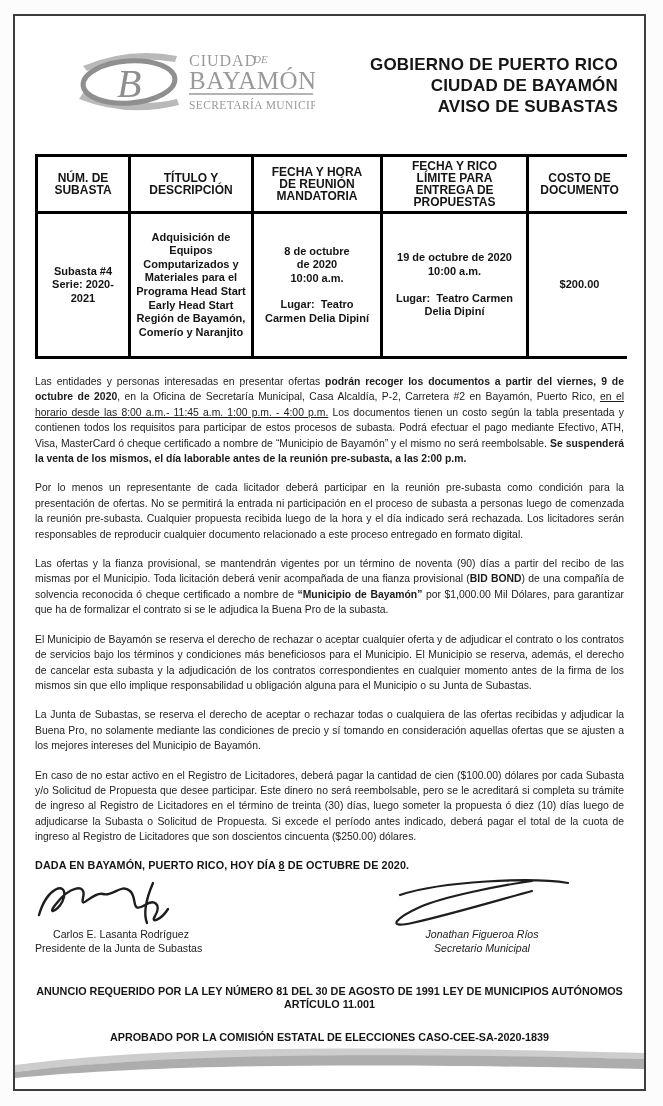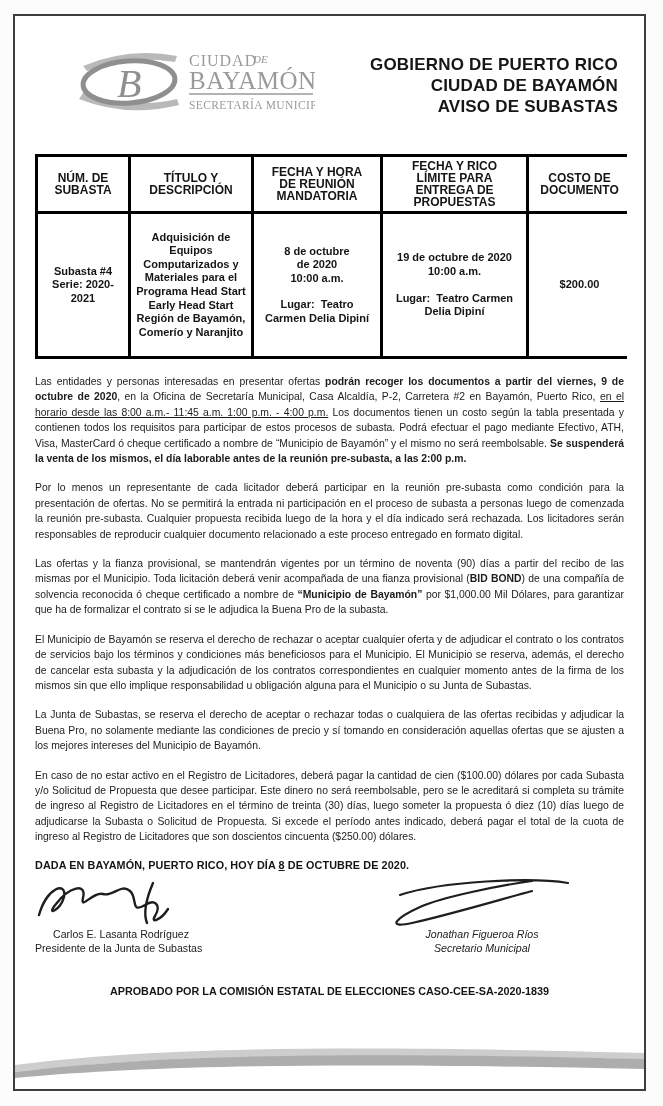--- a/index.html
+++ b/index.html
@@ -114,20 +114,21 @@
     </div>
     <div class="sig-block right">
       <svg class="sig-scribble" width="200" height="52" viewBox="0 0 200 52">
         <path d="M18,20 C60,6 150,2 186,8 M150,6 C120,10 60,22 38,32 C16,42 2,54 30,48 C70,39 120,24 150,16" fill="none" stroke="#1e1e1e" stroke-width="2.2" stroke-linecap="round"></path>
       </svg>
       <div class="sig-name">Jonathan Figueroa Ríos</div>
       <div class="sig-title">Secretario Municipal</div>
     </div>
   </div>
 
+  <div class="legal">ANUNCIO REQUERIDO POR LA LEY NÚMERO 81 DEL 30 DE AGOSTO DE 1991 LEY DE MUNICIPIOS AUTÓNOMOS ARTÍCULO 11.001</div>
   <div class="legal">APROBADO POR  LA COMISIÓN ESTATAL DE ELECCIONES CASO-CEE-SA-2020-1839</div>
 
   <svg class="swoosh" viewBox="0 0 629 44">
     <path d="M0,24 C140,6 330,4 629,12 L629,18 C330,12 140,14 0,31 Z" fill="#cdcdcd"></path>
     <path d="M0,31 C150,13 340,11 629,18 L629,28 C340,22 150,23 0,37 Z" fill="#adadad"></path>
   </svg>
 
 </div>
 
 </body></html>

